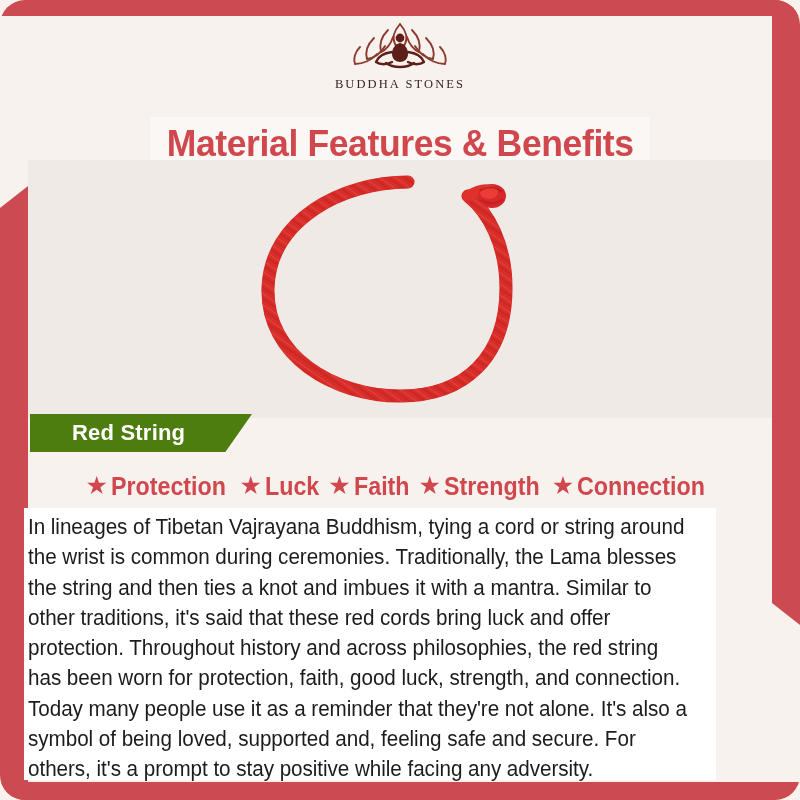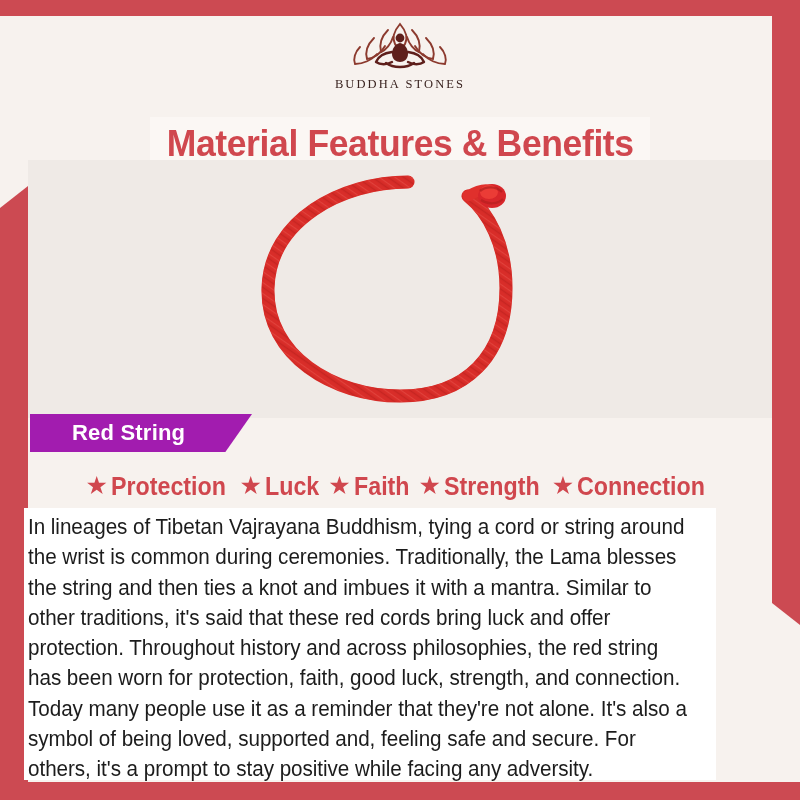--- a/index.html
+++ b/index.html
@@ -12,20 +12,21 @@
     overflow: hidden;
     font-family: "Liberation Sans", sans-serif;
     background: #f7f2ee;
   }
   #poster {
     position: relative;
     width: 800px;
     height: 800px;
     background: #f7f2ee;
     overflow: hidden;
+    border-radius: 25px;
   }
 
   
   .frame-top {
     position: absolute;
     left: 0;
     top: 0;
     width: 800px;
     height: 16px;
     background: #cc4a52;
@@ -122,21 +123,21 @@
     transform: translate(-50%, -50%);
   }
 
   
   .ribbon {
     position: absolute;
     left: 30px;
     top: 414px;
     width: 222px;
     height: 38px;
-    background: #a21caf;
+    background: #4d7c0f;
     clip-path: polygon(0 0, 100% 0, 88% 100%, 0 100%);
     display: flex;
     align-items: center;
   }
   .ribbon-text {
     margin-left: 42px;
     color: #ffffff;
     font-size: 22px;
     font-weight: bold;
     letter-spacing: 0.2px;

